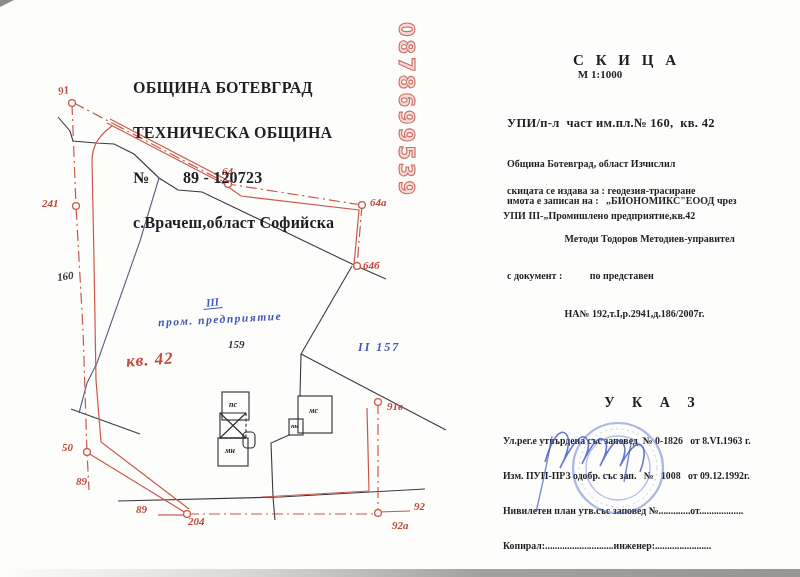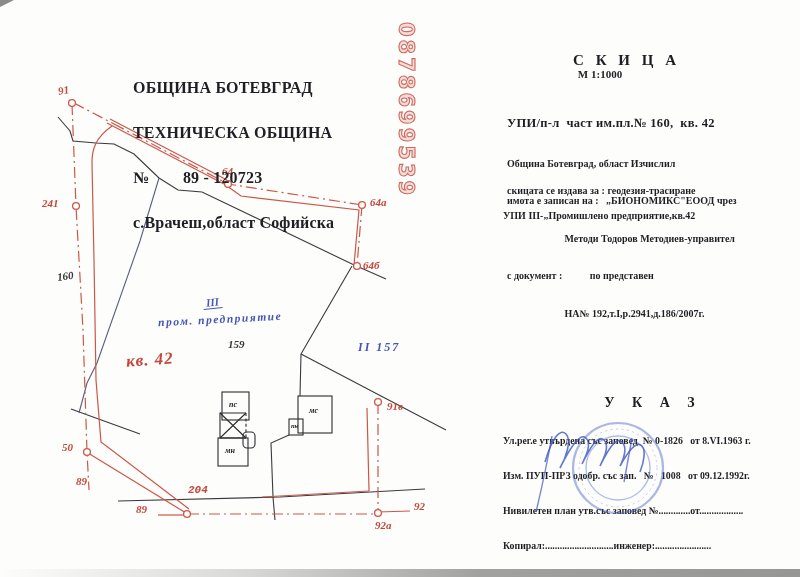--- a/index.html
+++ b/index.html
@@ -113,22 +113,22 @@
   <div class="mlabel red abs" style="left:58px;top:84px;transform:rotate(-10deg);">91</div>
   <div class="mlabel red abs" style="left:42px;top:197px;">241</div>
   <div class="mlabel ink abs" style="left:57px;top:270px;transform:rotate(-8deg);">160</div>
   <div class="mlabel red abs" style="left:222px;top:165px;font-family:Liberation Serif, serif;">64</div>
   <div class="mlabel red abs" style="left:370px;top:196px;">64а</div>
   <div class="mlabel red abs" style="left:363px;top:259px;">64б</div>
   <div class="mlabel red abs" style="left:387px;top:400px;">91в</div>
   <div class="mlabel red abs" style="left:62px;top:441px;">50</div>
   <div class="mlabel red abs" style="left:76px;top:475px;">89</div>
   <div class="mlabel red abs" style="left:136px;top:503px;">89</div>
-  <div class="mlabel red abs" style="left:188px;top:484px;font-family:Liberation Mono, monospace;">204</div>
-  <div class="mlabel red abs" style="left:375px;top:519px;">92а</div>
+  <div class="mlabel red abs" style="left:188px;top:515px;">204</div>
+  <div class="mlabel red abs" style="left:392px;top:519px;">92а</div>
   <div class="mlabel red abs" style="left:414px;top:500px;">92</div>
   <div class="mlabel ink abs" style="left:228px;top:338px;">159</div>
   <div class="mlabel red abs" id="lbl-kv" style="left:126px;top:350px;">кв. 42</div>
   <div class="mlabel blue abs" id="lbl-roman3" style="left:203px;top:296px;">III</div>
   <div class="mlabel blue abs" id="lbl-prom" style="left:158px;top:313px;">пром. предприятие</div>
   <div class="mlabel blue abs" id="lbl-157" style="left:358px;top:340px;">II  157</div>
   <div class="blabel abs" style="left:229px;top:400px;">пс</div>
   <div class="blabel abs" style="left:225px;top:446px;">мн</div>
   <div class="blabel abs" style="left:309px;top:406px;text-align:right;">мс</div>
   <div class="blabel abs" style="left:291px;top:422px;font-size:6.5px;">пн</div>

